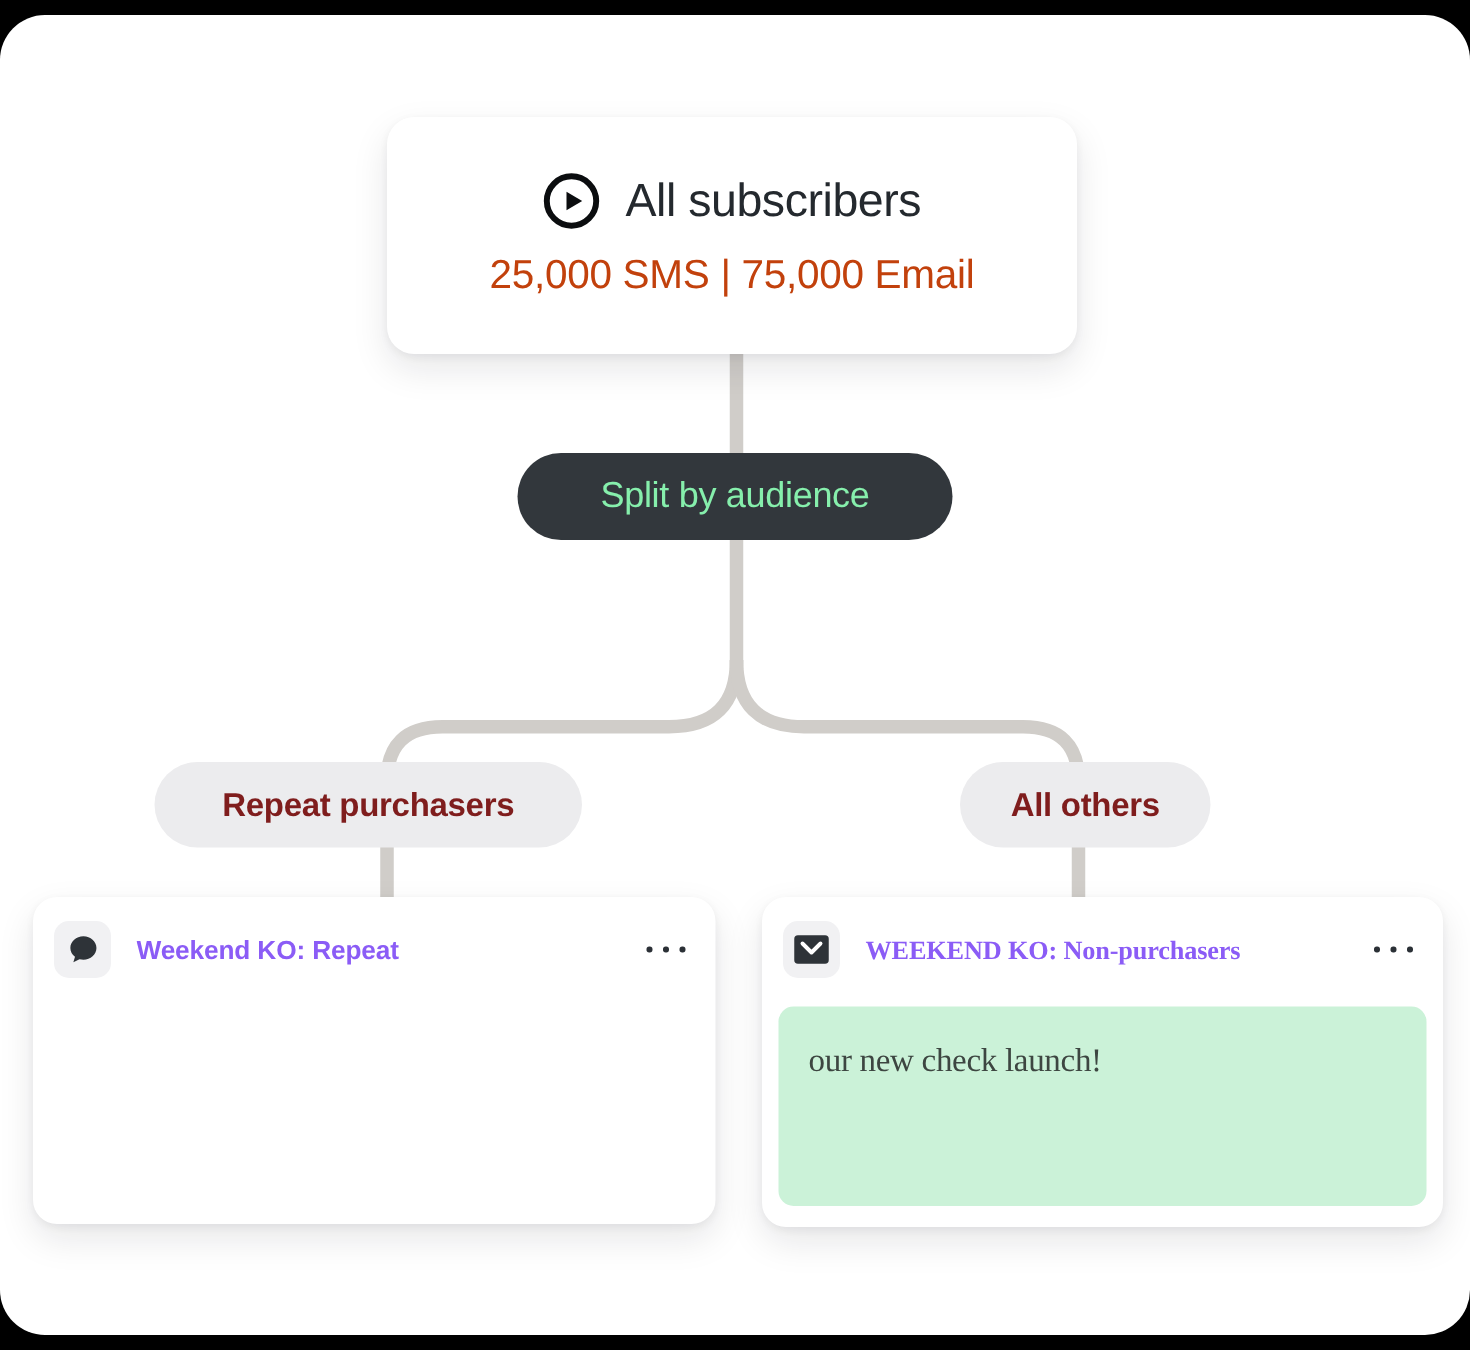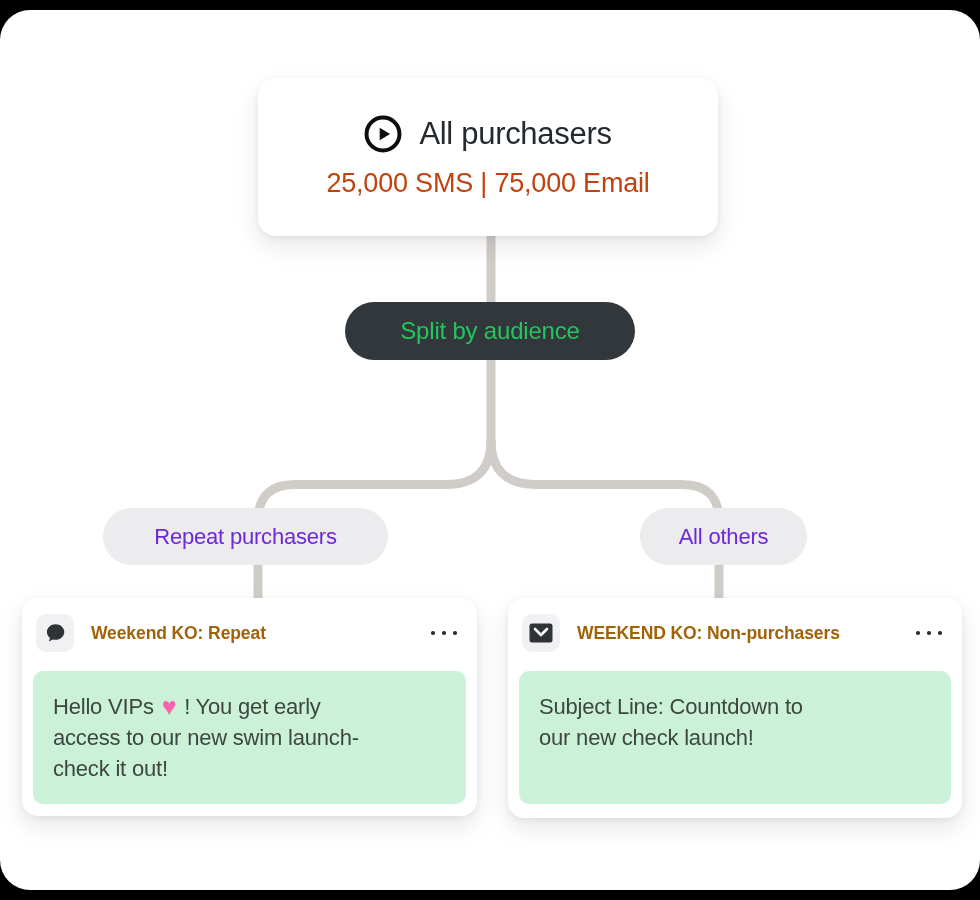--- a/index.html
+++ b/index.html
@@ -10,38 +10,38 @@
   svg.connectors{position:absolute;left:0;top:0;}
 
   .top-card{position:absolute;left:258px;top:78px;width:460px;height:158px;background:#fff;
     border-radius:18px;box-shadow:0 10px 24px rgba(15,20,30,.10),0 2px 6px rgba(15,20,30,.06);
     display:flex;flex-direction:column;align-items:center;justify-content:center;gap:15px;cursor:pointer;}
   .title-row{display:flex;align-items:center;gap:17px;}
   .top-title{font-size:31px;font-weight:500;color:#24292e;letter-spacing:-.3px;}
   .top-sub{font-size:27px;color:#c2410c;letter-spacing:-.2px;}
 
   .split-pill{position:absolute;left:345px;top:302px;width:290px;height:58px;background:#32373c;
-    border-radius:29px;color:#22c55e;display:flex;align-items:center;justify-content:center;
+    border-radius:29px;color:#86efac;display:flex;align-items:center;justify-content:center;
     font-size:24px;font-weight:500;letter-spacing:-.2px;cursor:pointer;}
 
   .branch-pill{position:absolute;top:508px;height:57px;background:#ececee;border-radius:29px;
-    display:flex;align-items:center;justify-content:center;font-size:22px;font-weight:400;
-    color:#6d28d9;letter-spacing:-.2px;cursor:pointer;}
+    display:flex;align-items:center;justify-content:center;font-size:22px;font-weight:700;
+    color:#7f1d1d;letter-spacing:-.2px;cursor:pointer;}
   .branch-pill.left{left:103px;width:285px;}
   .branch-pill.right{left:640px;width:167px;text-align:center;}
 
   .node-card{position:absolute;top:598px;background:#fff;border-radius:16px;cursor:pointer;
     box-shadow:0 10px 24px rgba(15,20,30,.10),0 2px 6px rgba(15,20,30,.06);}
   .node-card.left{left:22px;width:455px;height:218px;}
-  .node-card.right{left:508px;width:454px;height:220px;}
+  .node-card.right{left:508px;width:454px;height:220px;font-family:Liberation Serif, serif;}
 
   .card-header{display:flex;align-items:center;margin:16px 20px 0 14px;gap:17px;}
   .icon-box{width:38px;height:38px;background:#f1f1f3;border-radius:10px;flex:none;
     display:flex;align-items:center;justify-content:center;}
-  .card-title{font-size:17.5px;font-weight:700;color:#a16207;flex:1;letter-spacing:-.1px;
+  .card-title{font-size:17.5px;font-weight:700;color:#8b5cf6;flex:1;letter-spacing:-.1px;
     white-space:nowrap;overflow:hidden;}
   .dots{display:flex;gap:6.5px;align-items:center;padding:6px 0;cursor:pointer;flex:none;}
   .dots i{width:4.5px;height:4.5px;border-radius:1.8px;background:#2b3036;display:block;}
 
   .msg{position:absolute;left:11px;right:11px;top:73px;height:133px;background:#cbf2d8;
     border-radius:10px;padding:20px;box-sizing:border-box;
     font-size:22px;line-height:31px;color:#3d4641;letter-spacing:-.2px;}
   .msg .line{white-space:nowrap;}
   .heart{font-size:25px;color:#fa62ae;margin:0 2px;vertical-align:-1px;line-height:0;}
 </style>
@@ -59,21 +59,21 @@
       <path d="M491 440 Q491 484.5 536 484.5 L682 484.5 Q719 484.5 719 521 L719 606"></path>
     </g>
   </svg>
 
   <div class="top-card">
     <div class="title-row">
       <svg width="38" height="38" viewBox="0 0 24 24">
         <circle cx="12" cy="12" r="10.4" fill="none" stroke="#0b0d0f" stroke-width="2.5"></circle>
         <path d="M9.9 8.1 L16.5 12 L9.9 15.9 Z" fill="#0b0d0f"></path>
       </svg>
-      <span class="top-title">All purchasers</span>
+      <span class="top-title">All subscribers</span>
     </div>
     <span class="top-sub">25,000 SMS | 75,000 Email</span>
   </div>
 
   <div class="split-pill">
     <span>Split by audience</span>
   </div>
 
   <div class="branch-pill left">
     <span>Repeat purchasers</span>
@@ -89,40 +89,34 @@
           <path d="M12.6 3.2c-4.8 0-8.7 3.5-8.7 7.8 0 2.4 1.2 4.5 3.1 5.9l-1.1 3.6 4.1-2q1.3.3 2.6.3c4.8 0 8.7-3.5 8.7-7.8s-3.9-7.8-8.7-7.8z" fill="#2e3338"></path>
         </svg>
       </div>
       <span class="card-title">Weekend KO: Repeat</span>
       <span class="dots">
           <i></i>
           <i></i>
           <i></i>
         </span>
     </div>
-    <div class="msg">
-      <div class="line"><span>Hello VIPs </span><span class="heart">♥</span><span> ! You get early</span></div>
-      <div class="line">access to our new swim launch-</div>
-      <div class="line">check it out!</div>
-    </div>
   </div>
 
   <div class="node-card right">
     <div class="card-header">
       <div class="icon-box">
         <svg width="26" height="24" viewBox="0 0 26 24">
           <rect x="1.5" y="2.5" width="23" height="19" rx="2.5" fill="#2e3338"></rect>
           <polyline points="7,8 13,14 19,8" fill="none" stroke="#ffffff" stroke-width="2.6" stroke-linecap="round" stroke-linejoin="round"></polyline>
         </svg>
       </div>
       <span class="card-title">WEEKEND KO: Non-purchasers</span>
       <span class="dots">
           <i></i>
           <i></i>
           <i></i>
         </span>
     </div>
     <div class="msg">
-      <div class="line">Subject Line: Countdown to</div>
       <div class="line">our new check launch!</div>
     </div>
   </div>
 </div>
 
 </body></html>

